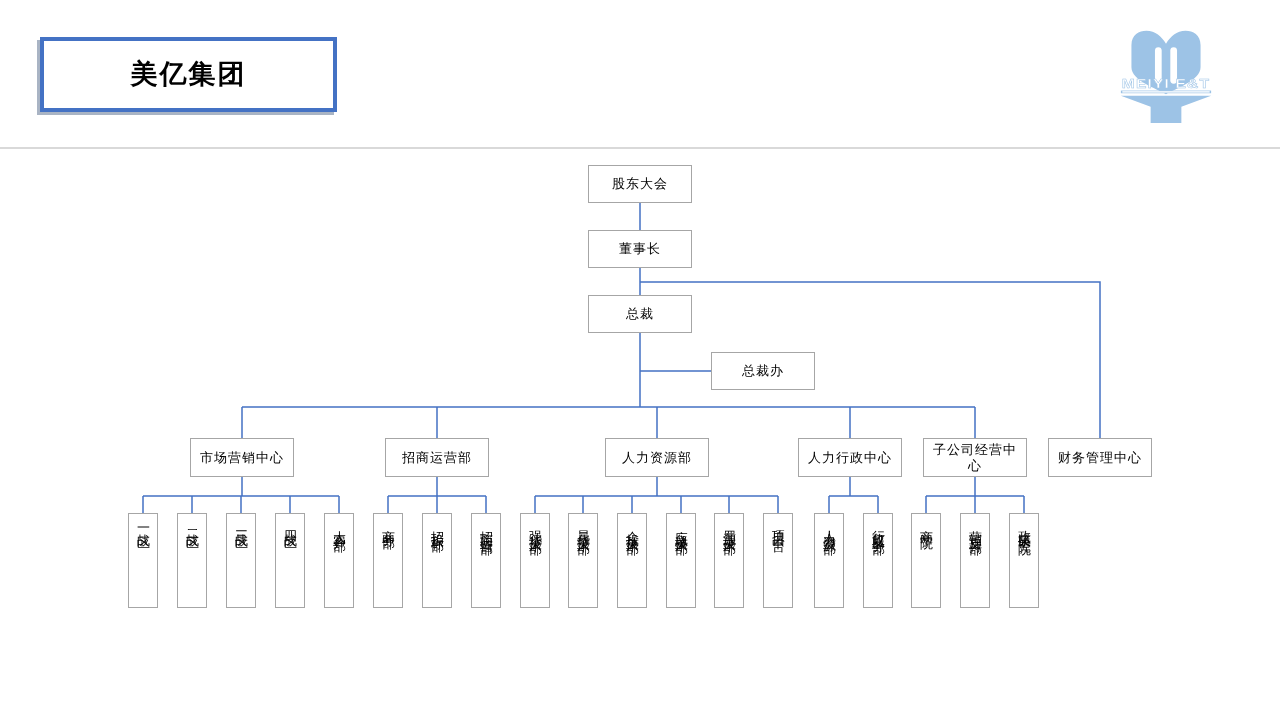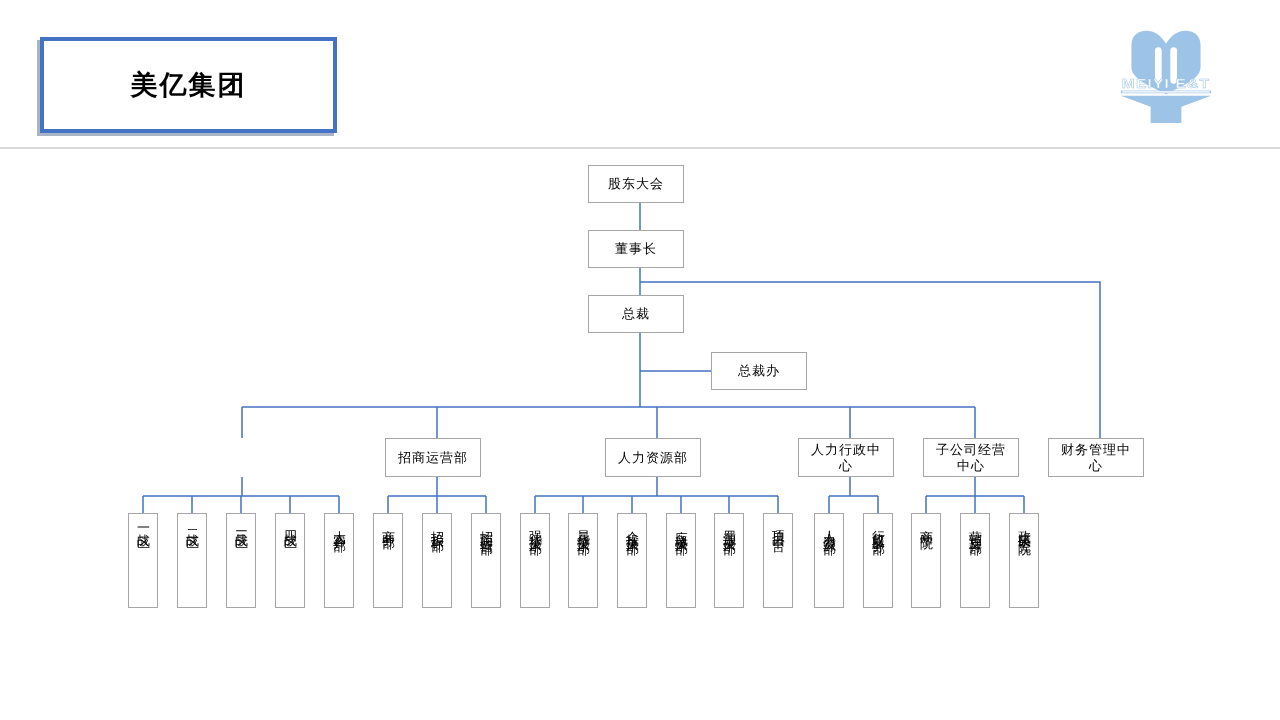--- a/index.html
+++ b/index.html
@@ -1,28 +1,28 @@
 <!DOCTYPE html>
 <html><head>
 <meta charset="utf-8">
 <style>
   html,body{margin:0;padding:0;background:#fff;}
   .page{position:relative;width:1280px;height:720px;background:#ffffff;overflow:hidden;
         font-family:"Liberation Sans",sans-serif;color:#000;}
   
-  .title-box{position:absolute;left:40px;top:37px;width:297px;height:96px;box-sizing:border-box;
+  .title-box{position:absolute;left:40px;top:37px;width:297px;height:75px;box-sizing:border-box;
              border:4px solid #4472C4;background:#fff;box-shadow:-3px 3px 0 rgba(84,106,138,.5);
              display:flex;flex-direction:column;align-items:center;justify-content:center;}
   .title-line{font-size:27px;line-height:37px;letter-spacing:2px;font-weight:600;text-align:center;}
   .divider{position:absolute;left:0;top:147px;width:1280px;height:2px;background:#D9D9D9;}
   .logo{position:absolute;left:1118px;top:26px;width:96px;height:98px;text-align:center;}
   
   .connectors{position:absolute;left:0;top:0;width:1280px;height:720px;pointer-events:none;}
   
-  .node{position:absolute;box-sizing:border-box;width:96px;height:38px;background:#fff;
+  .node{position:absolute;box-sizing:border-box;width:104px;height:38px;background:#fff;
         border:1px solid #A6A6A6;display:flex;align-items:center;justify-content:center;
         text-align:center;font-size:13px;line-height:16px;letter-spacing:1px;padding:0 8px;}
   .node.row2{height:39px;}
   .leaf{position:absolute;box-sizing:border-box;width:30px;height:95px;background:#fff;
         border:1px solid #A6A6A6;display:flex;justify-content:center;align-items:flex-start;
         font-size:13px;padding-top:6px;}
   .leaf span{writing-mode:vertical-lr;text-orientation:upright;letter-spacing:3px;line-height:20px;}
 </style>
 </head>
 <body>
@@ -67,20 +67,21 @@
       M829 496 V513 M878 496 V513
       M975 477 V496 M926 496 H1024
       M926 496 V513 M975 496 V513 M1024 496 V513"></path>
   </svg>
 
   <div class="node" style="left:588px;top:165px">股东大会</div>
   <div class="node" style="left:588px;top:230px">董事长</div>
   <div class="node" style="left:588px;top:295px">总裁</div>
   <div class="node" style="left:711px;top:352px">总裁办</div>
 
+  <div class="node row2" style="left:190px;top:438px">市场营销中心</div>
   <div class="node row2" style="left:385px;top:438px">招商运营部</div>
   <div class="node row2" style="left:605px;top:438px">人力资源部</div>
   <div class="node row2" style="left:923px;top:438px">子公司经营中心</div>
   <div class="node row2" style="left:798px;top:438px">人力行政中心</div>
   <div class="node row2" style="left:1048px;top:438px">财务管理中心</div>
 
   <div class="leaf" style="left:128px;top:513px">
       <span>一战区</span>
     </div>
   <div class="leaf" style="left:177px;top:513px">

